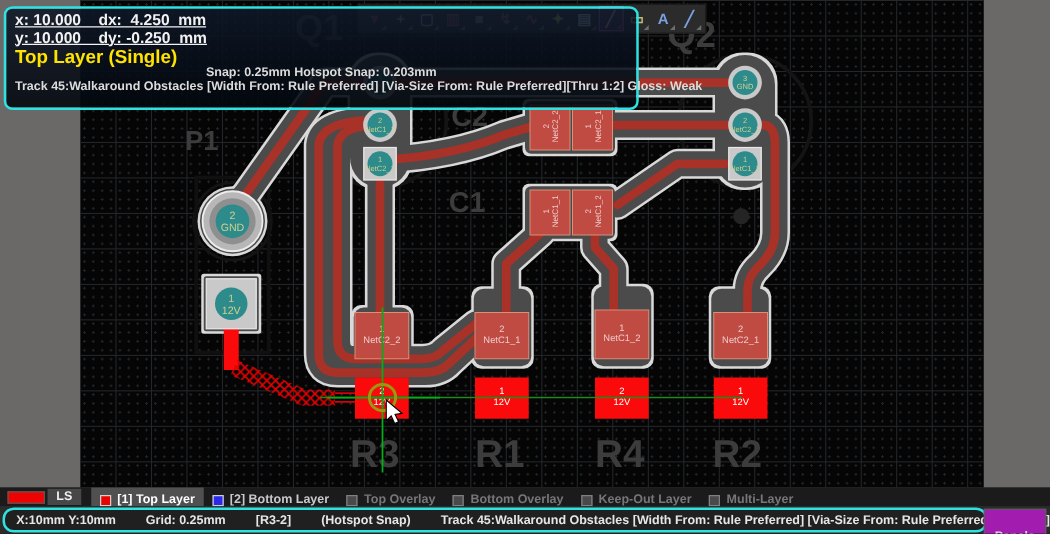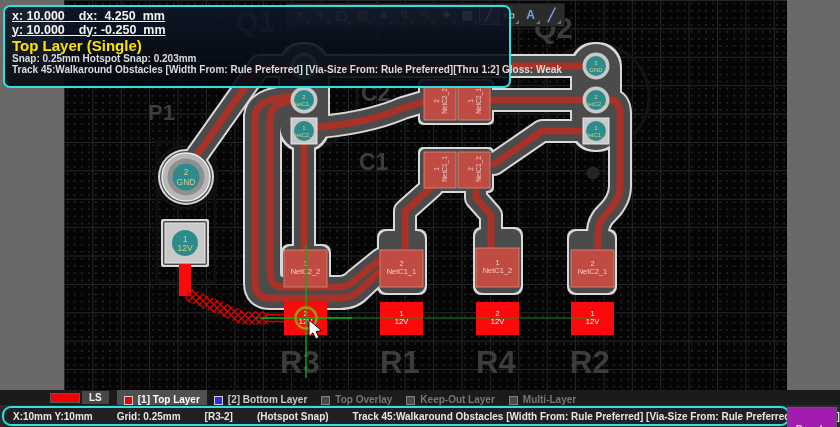--- a/index.html
+++ b/index.html
@@ -27,24 +27,24 @@
   .tb-icon:after{content:"";position:absolute;right:1px;bottom:1px;width:0;height:0;
            border-left:4px solid transparent;border-bottom:4px solid #6e6e6e;}
   .tb-icon.active{border:1px solid #c95fc9;background:rgba(190,90,190,.18);}
   
   .hud{position:absolute;left:3px;top:5px;width:508px;height:83px;z-index:3;
        border:2px solid #2ee2e2;border-radius:7px;
        background:linear-gradient(rgba(14,24,40,.88),rgba(3,7,14,.9));
        padding:3px 7px 2px 7px;color:#eee;}
   .hud-xy{font-size:12.5px;font-weight:bold;color:#f2f2f2;white-space:pre;line-height:13.5px;text-decoration:underline;}
   .hud-layer{font-size:15px;font-weight:bold;color:#ffe200;line-height:17px;}
-  .hud-small{font-size:10px;font-weight:bold;color:#dcdcdc;line-height:10.5px;white-space:nowrap;}
+  .hud-small{font-size:10px;font-weight:bold;color:#dcdcdc;line-height:10.5px;white-space:nowrap;text-align:center;}
   
   .tabbar{position:absolute;left:0;top:390px;width:840px;height:15px;background:#1b1b1b;
-          display:flex;align-items:center;font-size:10px;color:#bbb;padding-left:44px;}
+          display:flex;align-items:center;font-size:10px;color:#bbb;}
   .swatch{width:30px;height:10px;background:#ee0202;border:1px solid #5a5a5a;margin:0 2px 0 6px;
           display:inline-block;}
   .tab{display:flex;align-items:flex-end;height:15px;padding:0 7px;white-space:nowrap;
        font-weight:bold;color:#c9c9c9;}
   .tab .sq{width:9px;height:9px;margin-right:5px;border:1px solid #9a9a9a;display:inline-block;}
   .tab.active{background:#505050;color:#fff;}
   .tab.dim{color:#777;font-weight:bold;}
   .tab.dim .sq{border:1px solid #808080;background:#4a4a4a;}
   .lstab{background:#474747;color:#eee;font-weight:bold;padding:1px 7px;margin-right:8px;}
   
@@ -340,20 +340,24 @@
         <div class="tab">
           <span class="sq" style="background: rgb(42, 42, 232); border: 1px solid rgb(207, 207, 207);"></span>
           <span>[2] Bottom Layer</span>
         </div>
         <div class="tab dim">
           <span class="sq"></span>
           <span>Top Overlay</span>
         </div>
         <div class="tab dim">
           <span class="sq"></span>
+          <span>Bottom Overlay</span>
+        </div>
+        <div class="tab dim">
+          <span class="sq"></span>
           <span>Keep-Out Layer</span>
         </div>
         <div class="tab dim">
           <span class="sq"></span>
           <span>Multi-Layer</span>
         </div>
       </div>
   </div>
 
   <div class="statusbar">

